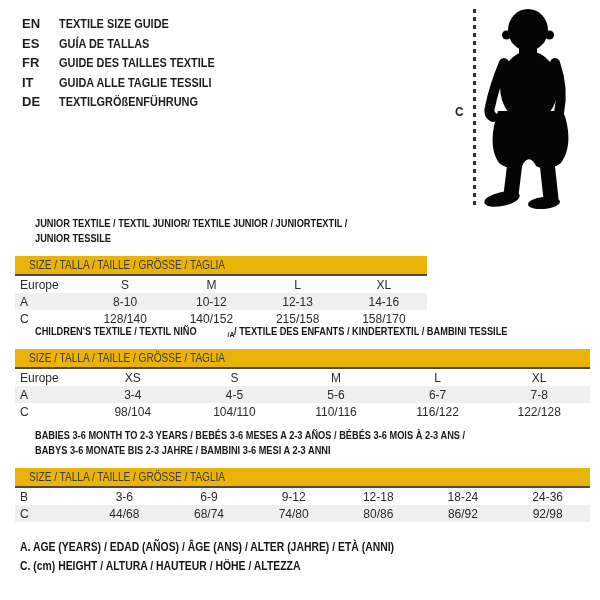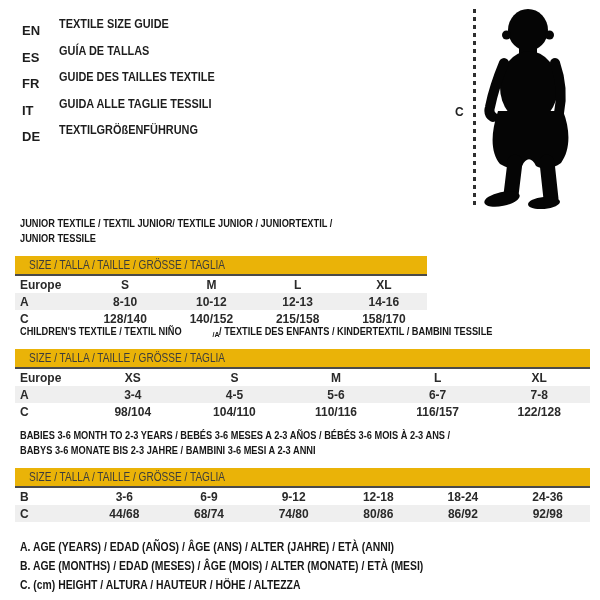--- a/index.html
+++ b/index.html
@@ -6,36 +6,36 @@
   .canvas{position:relative;width:600px;height:600px;background:#ffffff;overflow:hidden;
           font-family:"Liberation Sans",sans-serif;color:#1d1d1d;}
 
   
   .cond{display:inline-block;transform:scaleX(0.84);transform-origin:0 0;white-space:pre-line;}
   .cond-sm{display:inline-block;transform:scaleX(0.80);transform-origin:0 0;}
 
   
   .lang-list{position:absolute;left:22px;top:14px;font-weight:bold;font-size:13px;line-height:19.5px;}
   .lang-row{display:flex;}
-  .lang-code{width:37px;flex:0 0 37px;margin-top:7px;}
+  .lang-code{width:37px;flex:0 0 37px;}
 
   
   .measure-line{position:absolute;left:473px;top:9px;width:3px;height:198px;
     background:repeating-linear-gradient(to bottom,#2e2e2e 0 4px,transparent 4px 8px);}
   .figure-label{position:absolute;left:455px;top:105px;font-size:12px;font-weight:bold;color:#222;}
   .toddler{position:absolute;left:478px;top:7px;}
 
   
   .tbl{position:absolute;left:15px;width:412px;}
   .tbl.wide{width:575px;}
-  .tbl-title{margin:0 0 7px 5px;font-size:11px;font-weight:bold;line-height:15px;color:#161616;}
+  .tbl-title{margin:0 0 7px 20px;font-size:11px;font-weight:bold;line-height:15px;color:#161616;}
   .tbl-title .sub{font-size:7px;vertical-align:-2px;}
   .size-bar{height:18px;line-height:18px;background:#eab308;border-bottom:2px solid #4a4a4a;
             padding-left:14px;font-size:12px;color:#3c3c3c;}
-  table{width:100%;border-collapse:collapse;table-layout:fixed;font-weight:bold;}
+  table{width:100%;border-collapse:collapse;table-layout:fixed;}
   td{height:17px;padding:0;font-size:12px;color:#2a2a2a;text-align:center;vertical-align:middle;}
   td.lbl{width:62px;text-align:left;padding-left:5px;}
   tr:nth-child(even) td{background:#efefef;}
 
   
   .notes{position:absolute;left:20px;top:537px;font-size:13px;font-weight:bold;line-height:19px;color:#161616;}
   .t1{top:216px;} .t2{top:324px;} .t3{top:428px;}
 </style>
 </head>
 <body>
@@ -131,21 +131,21 @@
             <td>4-5</td>
             <td>5-6</td>
             <td>6-7</td>
             <td>7-8</td>
           </tr>
           <tr>
             <td class="lbl">C</td>
             <td>98/104</td>
             <td>104/110</td>
             <td>110/116</td>
-            <td>116/157</td>
+            <td>116/122</td>
             <td>122/128</td>
           </tr>
         </tbody>
       </table>
   </section>
 
   <section class="tbl wide t3">
     <h2 class="tbl-title"><span class="cond">BABIES 3-6 MONTH TO 2-3 YEARS / BEBÉS 3-6 MESES A 2-3 AÑOS / BÉBÉS 3-6 MOIS À 2-3 ANS /
 BABYS 3-6 MONATE BIS 2-3 JAHRE / BAMBINI 3-6 MESI A 2-3 ANNI</span><span class="sub"></span><span class="cond"></span></h2>
     <div class="size-bar"><span class="cond">SIZE / TALLA / TAILLE / GRÖSSE / TAGLIA</span></div>
@@ -168,17 +168,16 @@
             <td>80/86</td>
             <td>86/92</td>
             <td>92/98</td>
           </tr>
         </tbody>
       </table>
   </section>
 
   <div class="notes">
     <div><span class="cond-sm">A. AGE (YEARS) / EDAD (AÑOS) / ÂGE (ANS) / ALTER (JAHRE) / ETÀ (ANNI)</span></div>
-    <div><span class="cond-sm">B. AGE (MONTHS) / EDAD (MESES) / ÂGE (MOIS) / ALTER (MONATE) / ETÀ (MESI)</span></div>
     <div><span class="cond-sm">C. (cm) HEIGHT / ALTURA / HAUTEUR / HÖHE / ALTEZZA</span></div>
   </div>
 
 </div>
 
 </body></html>

